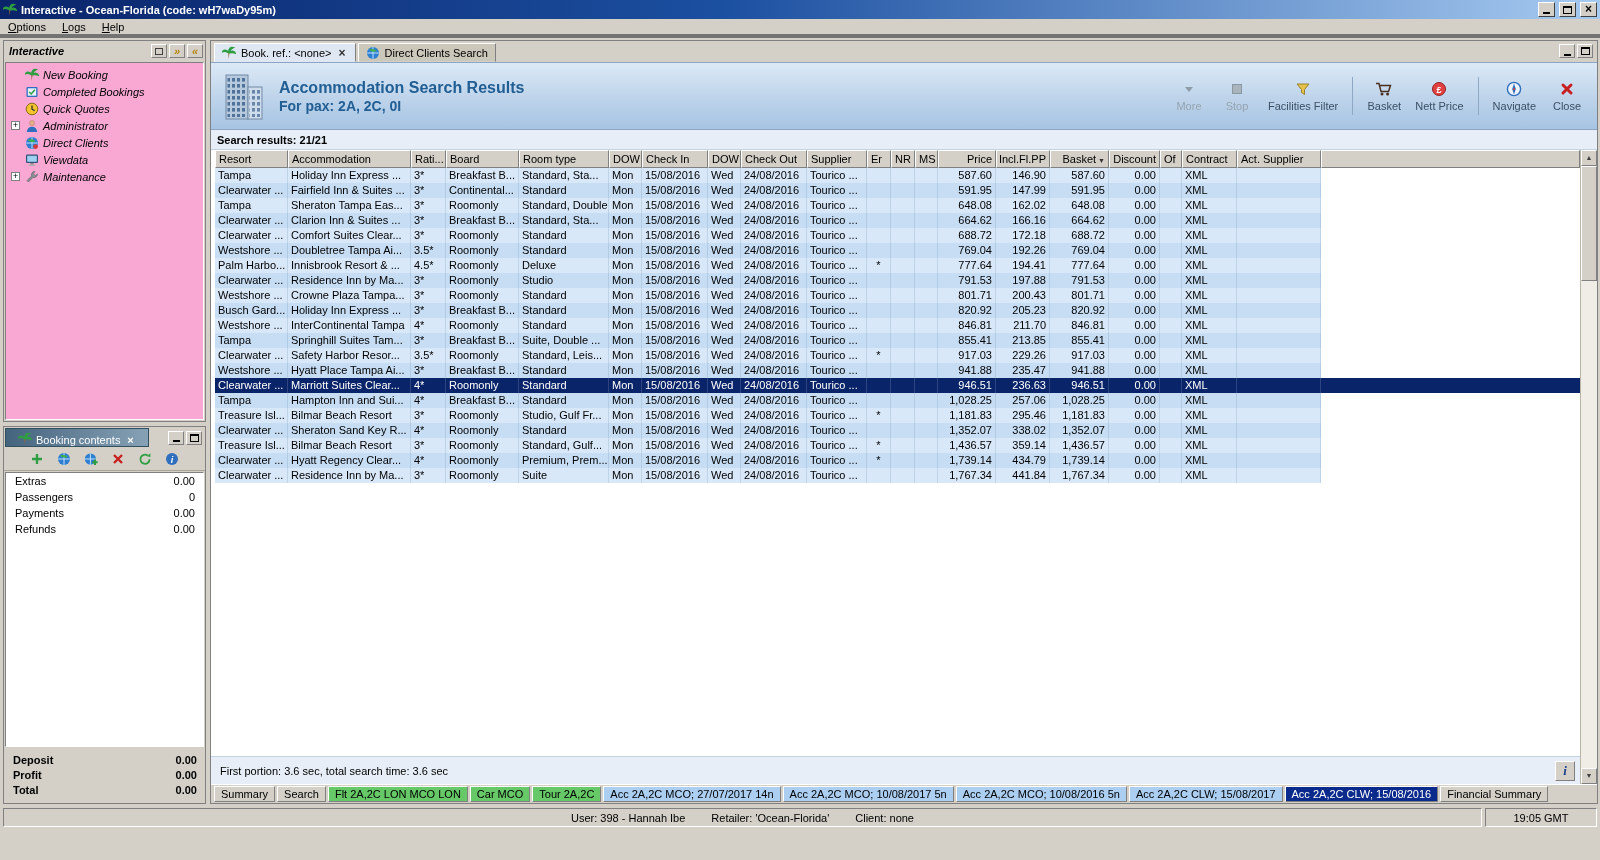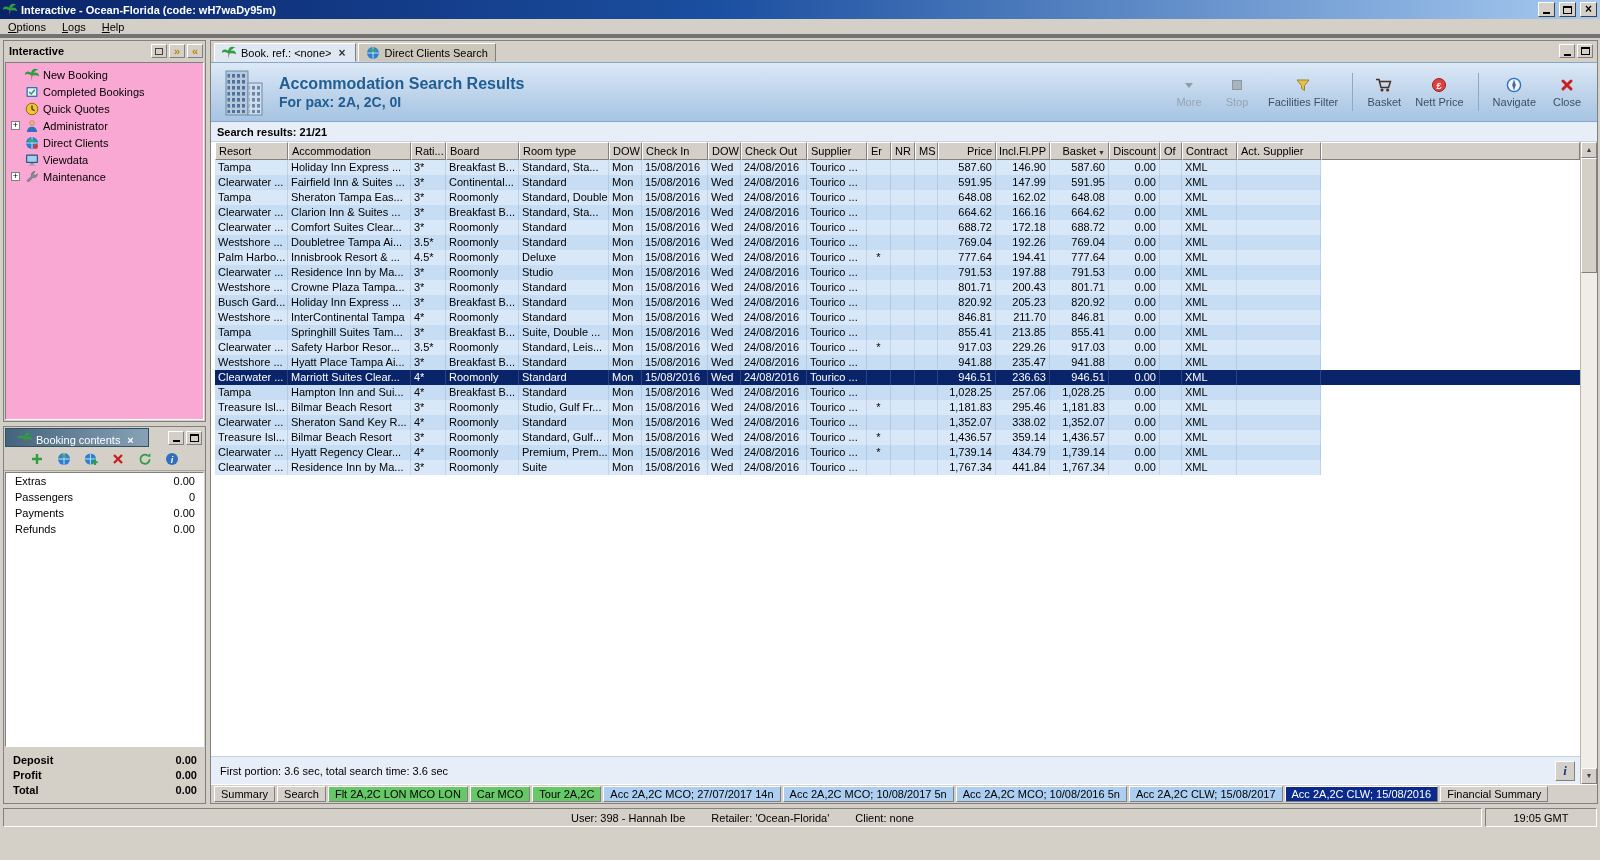--- a/index.html
+++ b/index.html
@@ -21,21 +21,21 @@
   .menubar{height:19px;background:#d4d0c8;display:flex;align-items:center;flex:none;border-bottom:4px solid #737373;}
   .menu-item{font-size:11px;padding:2px 8px;}
   .menu-item::first-letter{text-decoration:underline;}
 
   
   .workspace{flex:1;display:flex;gap:4px;padding:2px 2px 2px 3px;min-height:0;}
   .leftcol{width:203px;flex:none;display:flex;flex-direction:column;gap:4px;min-height:0;}
   .panel{border:1px solid #808080;background:#d4d0c8;display:flex;flex-direction:column;min-height:0;}
 
   
-  .interactive-panel{height:382px;flex:none;}
+  .interactive-panel{height:382px;flex:none;font-style:italic;}
   .ipanel-header{height:20px;display:flex;align-items:center;padding:0 2px 0 5px;font-size:11px;font-weight:bold;gap:2px;}
   .ipanel-header .ptitle{flex:1;}
   .mini-btn{width:16px;height:14px;background:#d4d0c8;border:1px solid;border-color:#fff #808080 #808080 #fff;
     display:inline-flex;align-items:center;justify-content:center;font-size:10px;line-height:10px;flex:none;}
   .glyph-box{display:inline-block;width:8px;height:7px;border:1px solid #404040;}
   .glyph-arr-r::before{content:"»";color:#b8860b;font-weight:bold;font-size:11px;}
   .glyph-arr-l::before{content:"«";color:#b8860b;font-weight:bold;font-size:11px;}
   .tree{flex:1;background:#f9a8d4;border:1px solid;border-color:#808080 #fff #fff #808080;margin:1px;padding-top:3px;overflow:hidden;}
   .tree-item{display:flex;align-items:center;height:17px;gap:4px;padding-left:5px;font-size:11px;white-space:nowrap;}
   .expander{width:9px;height:9px;flex:none;border:1px solid #808080;background:#fff;font-size:9px;line-height:7px;
@@ -64,21 +64,21 @@
   .main{flex:1;display:flex;flex-direction:column;border:1px solid #808080;background:#d4d0c8;min-width:0;min-height:0;}
   .tabstrip{height:21px;flex:none;display:flex;align-items:flex-end;gap:2px;padding:2px 3px 0 3px;position:relative;}
   .doc-tab{display:flex;align-items:center;gap:5px;height:19px;padding:0 7px;font-size:11px;
     border:1px solid;border-color:#fff #808080 #d4d0c8 #fff;background:#cbc7bb;white-space:nowrap;}
   .doc-tab.active{background:#dfe8f2;border-bottom-color:#dfe8f2;}
   .tab-icon{width:14px;height:14px;display:inline-flex;}
   .tab-close{width:11px;height:11px;display:inline-flex;align-items:center;justify-content:center;}
   .tab-close::before{content:"×";font-weight:bold;font-size:12px;color:#333;}
   .doc-winbtns{position:absolute;right:4px;top:3px;display:flex;gap:2px;}
 
-  .headerband{height:60px;flex:none;background:linear-gradient(180deg,#dce9f7 0%,#bdd3ea 55%,#a6c4e3 100%);
+  .headerband{height:68px;flex:none;background:linear-gradient(180deg,#dce9f7 0%,#bdd3ea 55%,#a6c4e3 100%);
     border-top:1px solid #8aa6c4;border-bottom:1px solid #8aa6c4;display:flex;align-items:center;gap:12px;padding:0 8px 0 10px;}
   .big-icon{width:46px;height:50px;flex:none;display:inline-flex;align-items:center;}
   .header-titles{flex:1;min-width:0;}
   .h-title{font-size:16px;font-weight:bold;color:#215e93;}
   .h-sub{font-size:14px;font-weight:bold;color:#215e93;margin-top:1px;}
   .toolbar{display:flex;align-items:center;gap:4px;flex:none;}
   .tb-btn{display:flex;flex-direction:column;align-items:center;justify-content:center;gap:3px;
     min-width:44px;padding:3px 5px;font-size:11px;color:#3c5064;cursor:default;}
   .tb-btn.disabled{color:#96a4b0;}
   .tb-icon{height:17px;display:flex;align-items:center;justify-content:center;}

